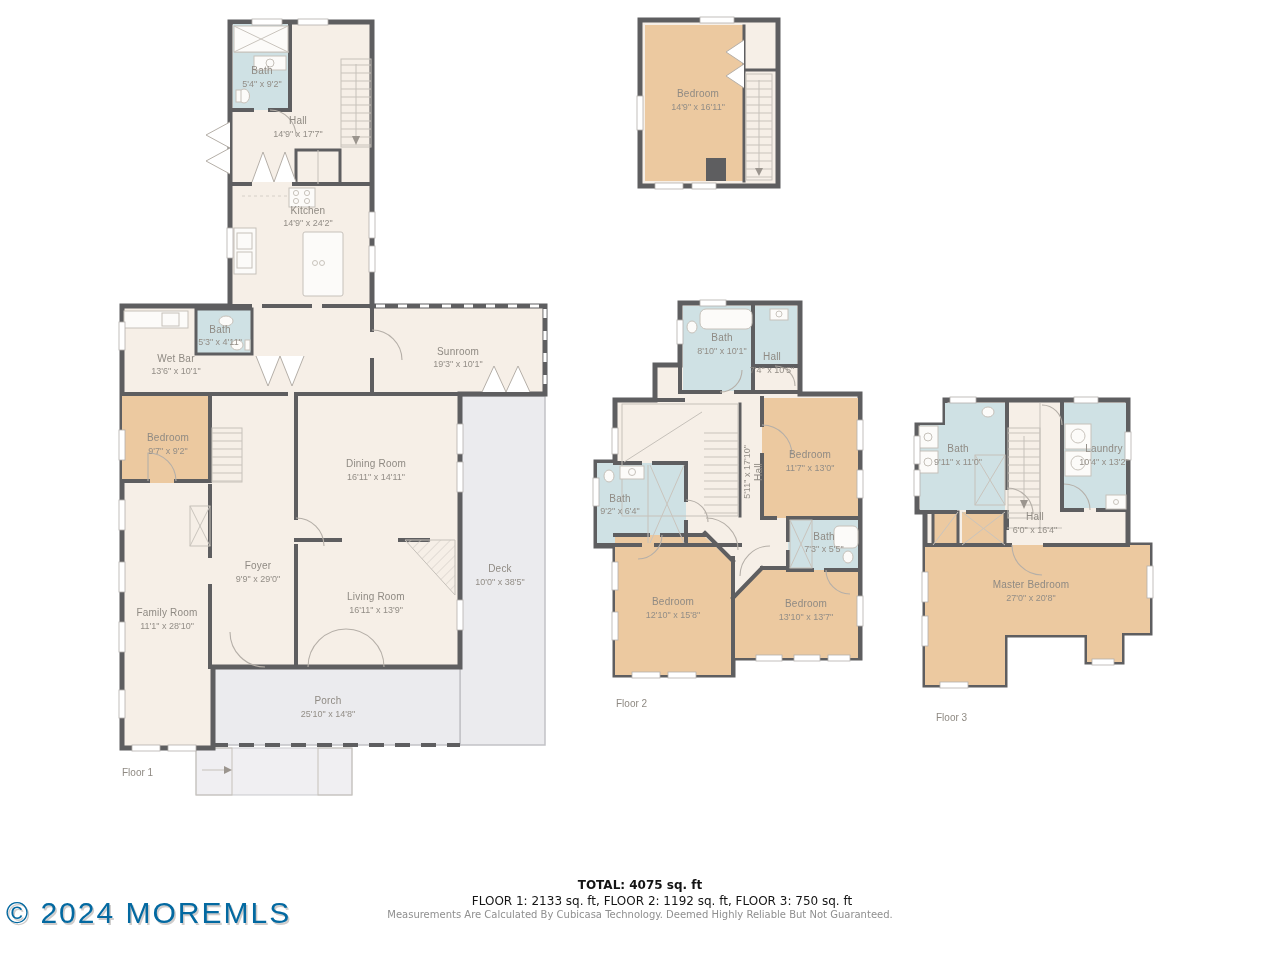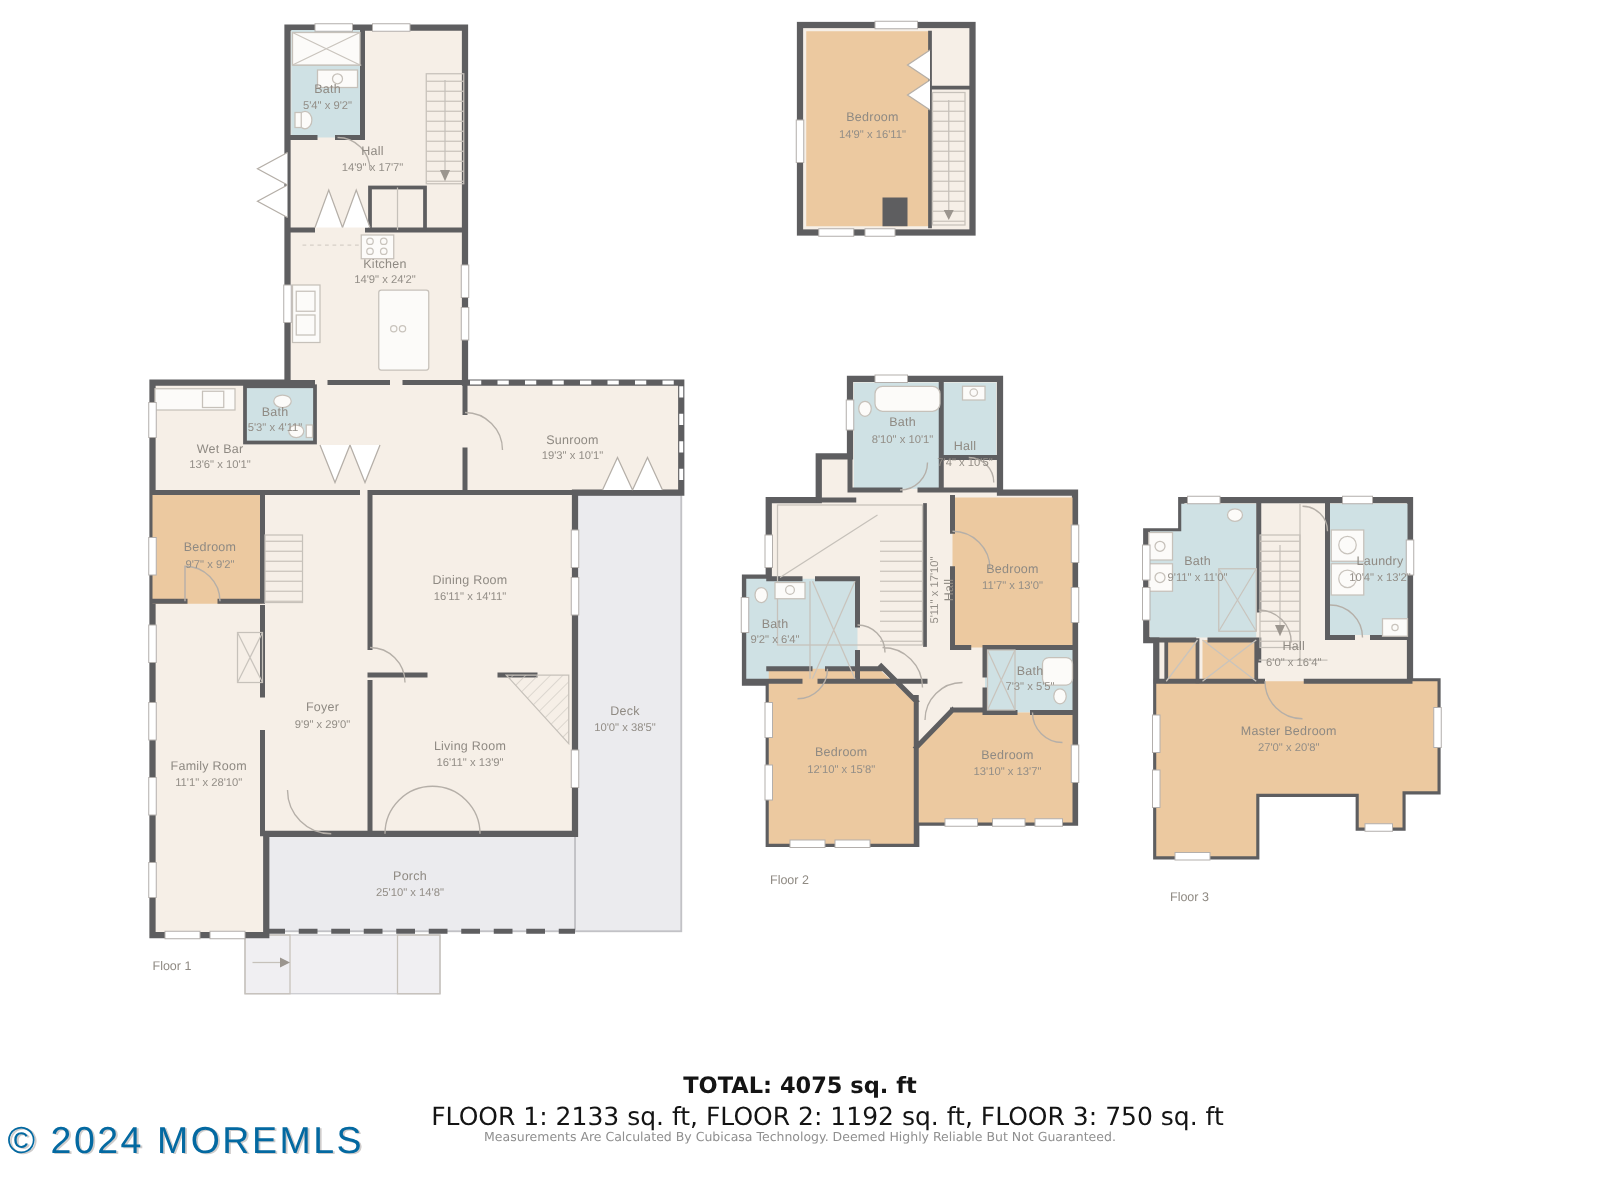--- a/index.html
+++ b/index.html
@@ -20,22 +20,22 @@
   .arc{stroke:#b5afa8;stroke-width:1.1;fill:none}
   .tri{fill:#ffffff;stroke:#b5afa8;stroke-width:1}
   .win{fill:#ffffff;stroke:#b3afac;stroke-width:.8}
   .cream{fill:#f6efe7}.tan{fill:#ecc9a0}.blue{fill:#cfe1e4}
   .gray{fill:#ebebee;stroke:#c2c2c6;stroke-width:1.5}
   .dashwin{stroke:#ffffff;stroke-width:3.2;fill:none;stroke-dasharray:9 13}
   .dashwall{stroke:#5e5e60;stroke-width:4;fill:none;stroke-dasharray:15 11}
   
   .summary{position:absolute;left:0;right:0;top:858px;text-align:center;
            font-family:"DejaVu Sans",sans-serif;color:#141414;}
-  .summary .total{font-weight:bold;font-size:18px;margin-bottom:3px;}
-  .summary .line{font-size:20px;line-height:1.15;margin-left:44px;}
+  .summary .total{font-weight:bold;font-size:12px;margin-bottom:3px;margin-top:20px;}
+  .summary .line{font-size:12px;line-height:1.15;margin-left:44px;}
   .summary .disclaimer{font-size:10px;color:#8f8f8f;}
   .watermark{position:absolute;left:6px;top:896px;font-family:"Liberation Sans",sans-serif;
              font-size:30px;letter-spacing:2px;color:#0369a1;text-shadow:1.5px 1.5px 0 #cfcccb;}
 </style>
 </head>
 <body>
 
 <div class="canvas">
 <svg width="1280" height="960" viewBox="0 0 1280 960">
   <defs>

